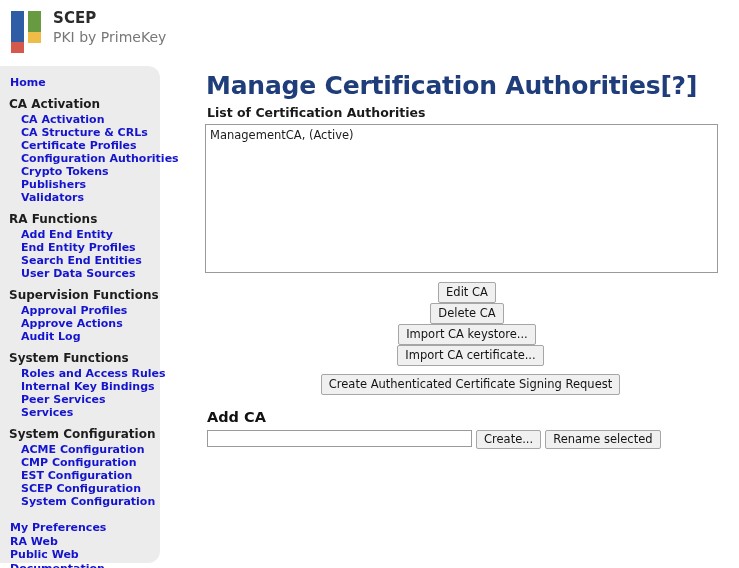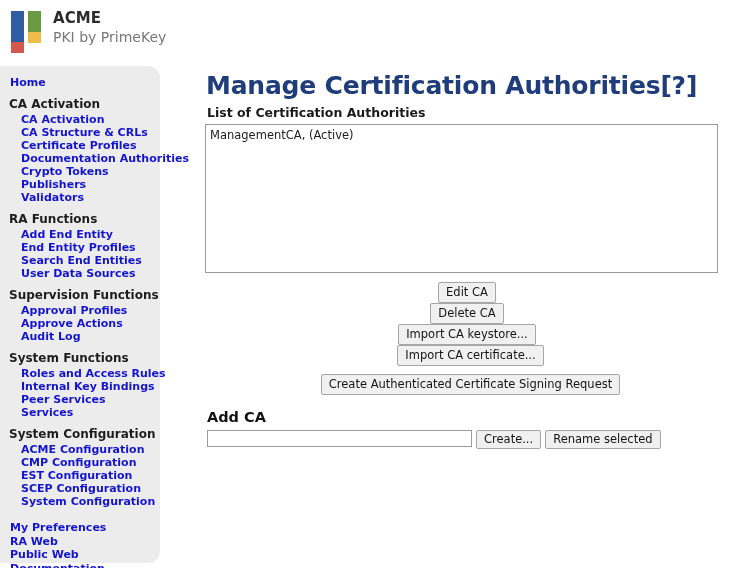--- a/index.html
+++ b/index.html
@@ -214,37 +214,37 @@
     <div class="logo-col left">
       <div class="logo-seg seg-blue"></div>
       <div class="logo-seg seg-red"></div>
     </div>
     <div class="logo-col right">
       <div class="logo-seg seg-green"></div>
       <div class="logo-seg seg-yellow"></div>
     </div>
   </div>
   <div class="brand-text">
-    <div class="brand-title">ACME</div>
+    <div class="brand-title">SCEP</div>
     <div class="brand-sub">PKI by PrimeKey</div>
   </div>
 </div>
 
 <div class="sidebar">
   <div class="nav-top">
     <a class="nav-link nav-root">Home</a>
   </div>
 
   <div class="nav-group">
     <div class="nav-group-title">CA Activation</div>
     <div class="nav-sub">
       <a class="nav-link">CA Activation</a>
       <a class="nav-link">CA Structure &amp; CRLs</a>
       <a class="nav-link">Certificate Profiles</a>
-      <a class="nav-link">Documentation Authorities</a>
+      <a class="nav-link">Configuration Authorities</a>
       <a class="nav-link">Crypto Tokens</a>
       <a class="nav-link">Publishers</a>
       <a class="nav-link">Validators</a>
     </div>
   </div>
 
   <div class="nav-group">
     <div class="nav-group-title">RA Functions</div>
     <div class="nav-sub">
       <a class="nav-link">Add End Entity</a>

